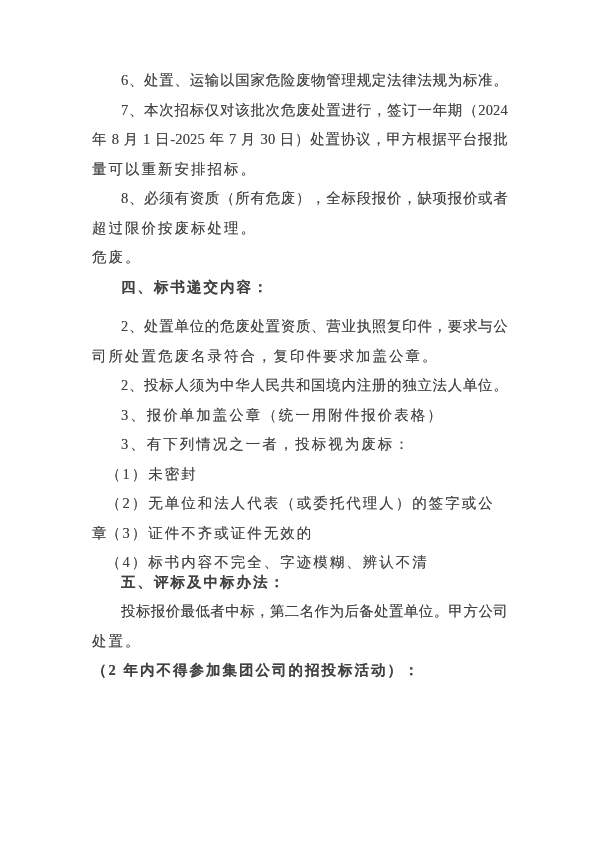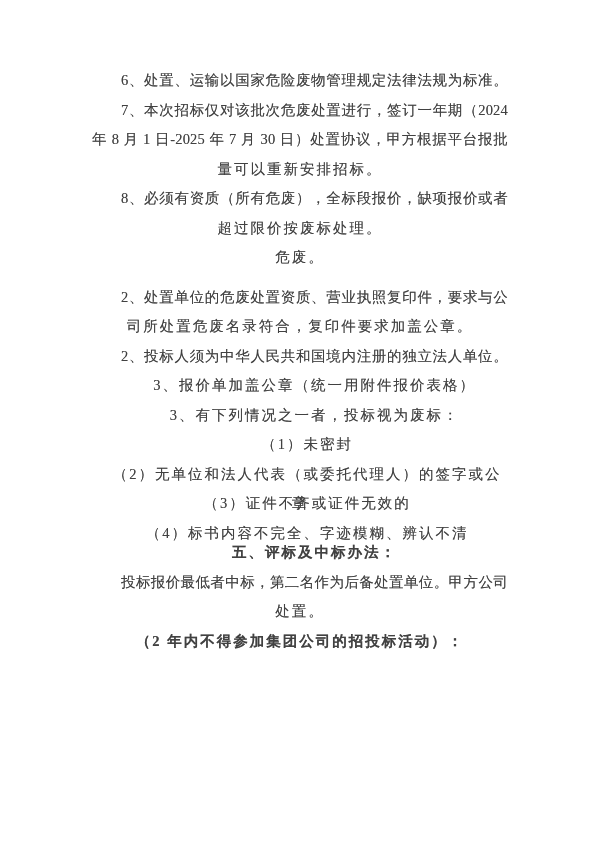--- a/index.html
+++ b/index.html
@@ -33,41 +33,42 @@
     overflow:visible;
   }
   
   .j{
     text-align:justify;
     text-align-last:justify;
     letter-spacing:0.2px;
   }
   
   .l{
-    text-align:center;
+    text-align:left;
     letter-spacing:2px;
   }
   .b{font-weight:bold;}
   .i2{text-indent:29px;}
   .i1{text-indent:14px;}
   .gap{margin-top:10px;}
   .tight{margin-top:-10px;}
 </style>
 </head>
 <body>
 
 <div class="page">
   <div class="doc-body" style="color: rgb(65, 65, 65);">
       <div class="line j i2">6、处置、运输以国家危险废物管理规定法律法规为标准。</div>
       <div class="line j i2">7、本次招标仅对该批次危废处置进行，签订一年期（2024</div>
       <div class="line j">年 8 月 1 日-2025 年 7 月 30 日）处置协议，甲方根据平台报批</div>
       <div class="line l">量可以重新安排招标。</div>
       <div class="line j i2">8、必须有资质（所有危废），全标段报价，缺项报价或者</div>
       <div class="line l">超过限价按废标处理。</div>
       <div class="line l">危废。</div>
+      <div class="line l b i2">四、标书递交内容：</div>
       <div class="line j i2 gap">2、处置单位的危废处置资质、营业执照复印件，要求与公</div>
       <div class="line l">司所处置危废名录符合，复印件要求加盖公章。</div>
       <div class="line j i2">2、投标人须为中华人民共和国境内注册的独立法人单位。</div>
       <div class="line l i2">3、报价单加盖公章（统一用附件报价表格）</div>
       <div class="line l i2">3、有下列情况之一者，投标视为废标：</div>
       <div class="line l i1">（1）未密封</div>
       <div class="line l i1">（2）无单位和法人代表（或委托代理人）的签字或公章</div>
       <div class="line l i1">（3）证件不齐或证件无效的</div>
       <div class="line l i1">（4）标书内容不完全、字迹模糊、辨认不清</div>
       <div class="line l b i2 tight">五、评标及中标办法：</div>

